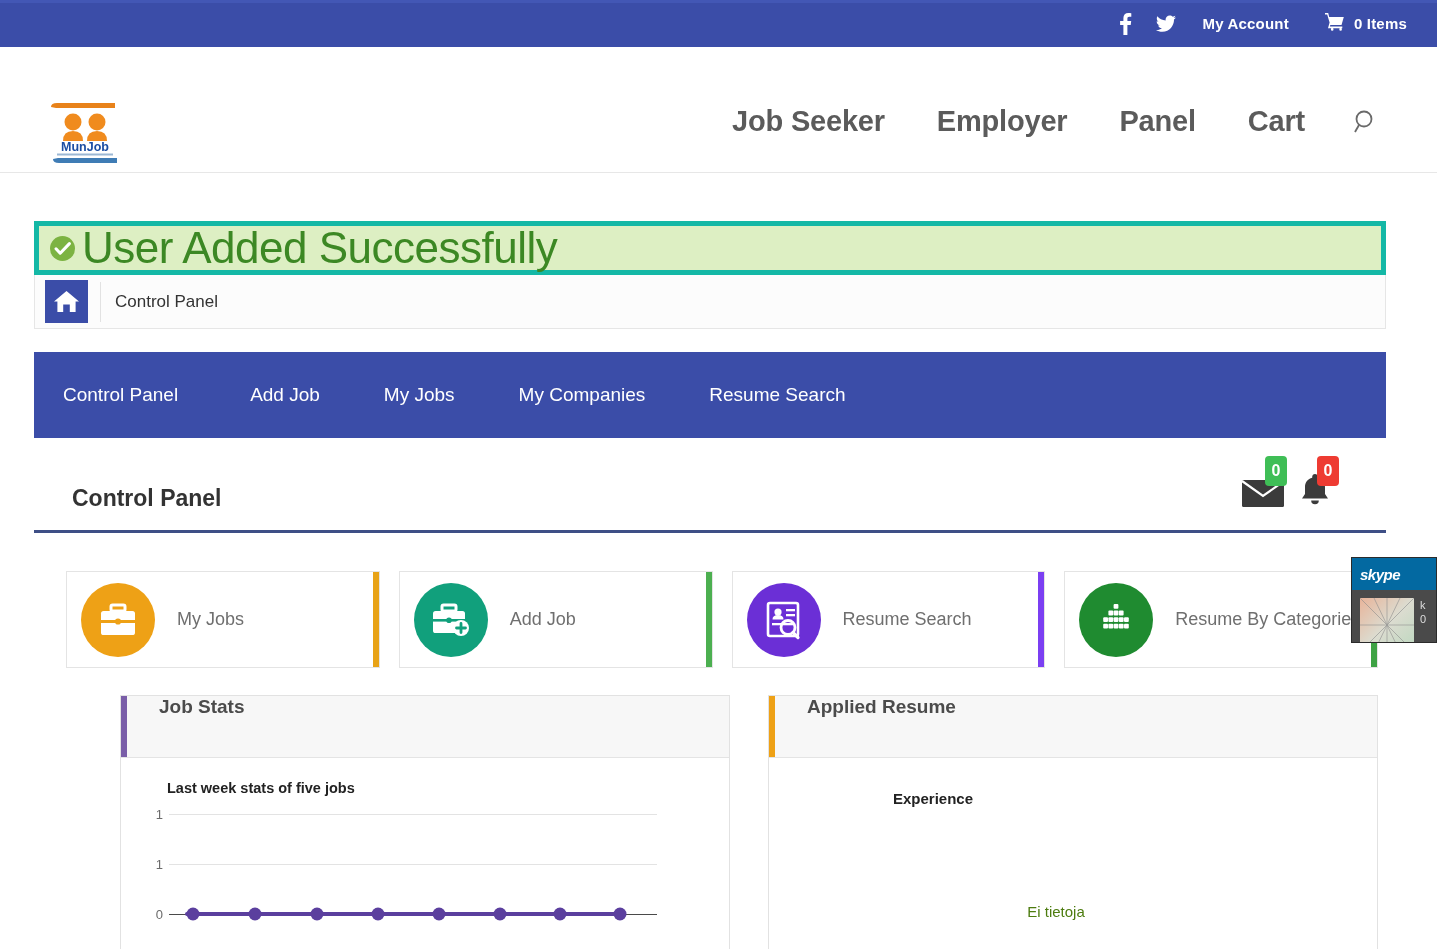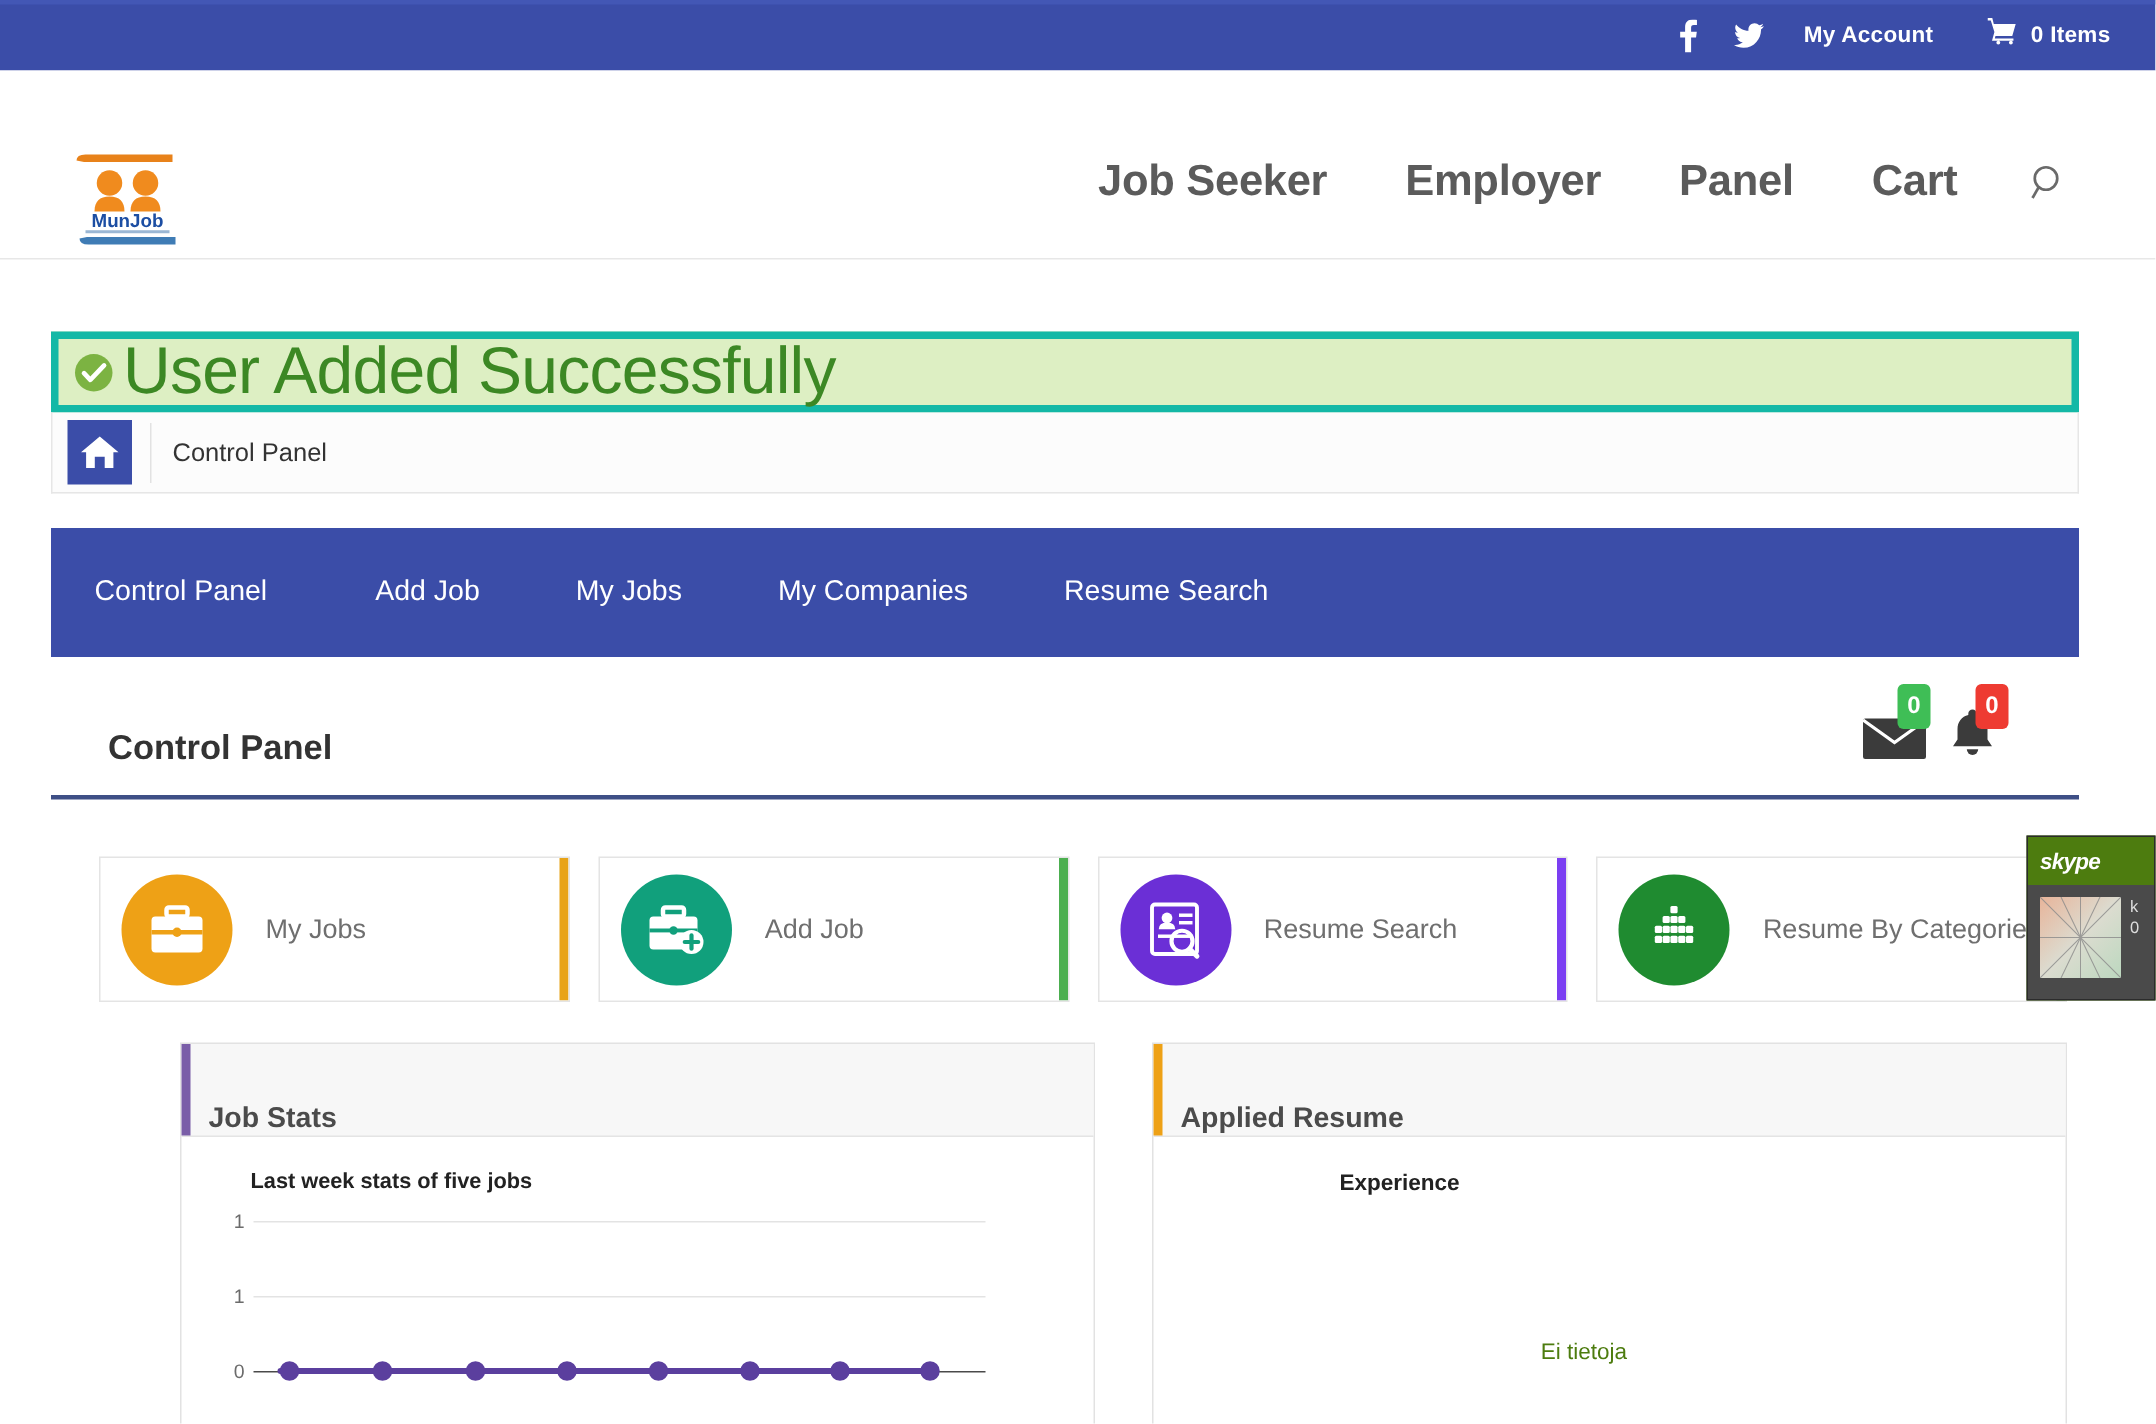--- a/index.html
+++ b/index.html
@@ -157,22 +157,22 @@
   }
   .tile-label { margin-left: 22px; font-size: 18px; color: #6f6f6f; white-space: nowrap; }
 
   
   .cards { display: flex; gap: 38px; margin-top: 27px; padding-left: 86px; padding-right: 8px; }
   .card { flex: 1 1 0; border: 1px solid #e2e2e2; background: #ffffff; }
   .card-head {
     background: #f7f7f7;
     border-bottom: 1px solid #e4e4e4;
     height: 62px;
-    display: flex; align-items: flex-end;
-    padding-left: 18px;
+    display: flex; align-items: flex-start;
+    padding-left: 38px;
     position: relative;
   }
   .card-accent { position: absolute; left: 0; top: 0; bottom: 0; width: 6px; }
   .card-title { font-size: 19px; font-weight: bold; color: #4b4b4b; }
   .card-body { padding: 22px 18px 0 24px; height: 290px; position: relative; }
 
   .chart-title { font-size: 14.5px; font-weight: bold; color: #222; margin-left: 22px; margin-bottom: 6px; }
 
   .chartbox { position: relative; width: 512px; height: 232px; margin-left: 0px; }
   .ylabel {
@@ -180,28 +180,28 @@
     font-size: 13px; color: #6b6b6b; transform: translateY(-50%);
   }
   .gridline { position: absolute; left: 24px; right: 0; height: 1px; background: #e3e3e3; }
   .zeroline { position: absolute; left: 24px; right: 0; height: 1px; background: #4a4a4a; }
   .series-line { position: absolute; height: 4px; background: #5b3f9e; border-radius: 2px; }
   .dot {
     position: absolute; width: 13px; height: 13px; border-radius: 50%;
     background: #5b3f9e; transform: translate(-50%, -50%);
   }
 
-  .exp-title { font-size: 15px; font-weight: bold; color: #222; margin-left: 100px; }
+  .exp-title { font-size: 15px; font-weight: bold; color: #222; margin-left: 100px; margin-top: 10px; }
   .nodata { font-size: 15px; color: #4d7c0f; text-align: center; margin-top: 96px; margin-left: -40px; }
 
   
   .skype {
     position: absolute; right: 0px; top: 557px;
-    width: 86px; height: 110px;
-    background: #4d7c0f;
+    width: 86px; height: 86px;
+    background: #0369a1;
     border: 1px solid #2b2b2b;
     overflow: hidden;
   }
   .skype-head { height: 32px; display:flex; align-items:center; padding-left: 8px; }
   .skype-logo {
     color: #ffffff; font-size: 15px; font-weight: bold; font-style: italic;
     letter-spacing: -0.5px;
   }
   .skype-body { background: #4a4a4a; height: 78px; display: flex; align-items: flex-start; padding: 8px; gap: 6px; }
   .skype-thumb { width: 54px; height: 54px; flex: 0 0 54px; position: relative; overflow:hidden; }

